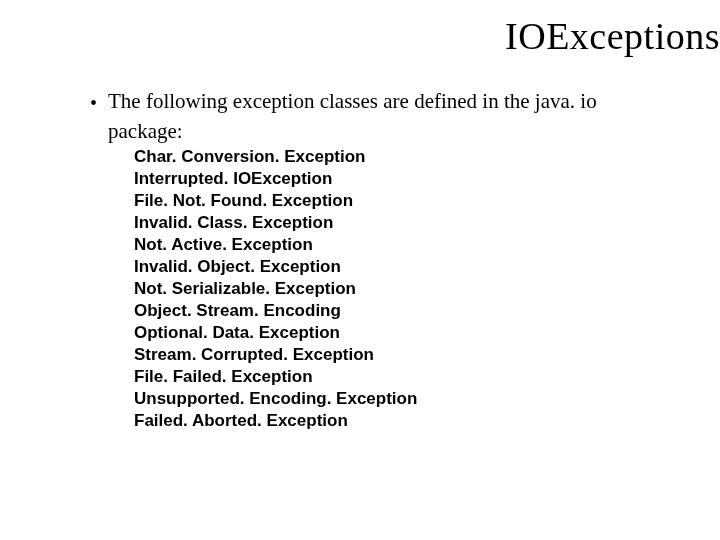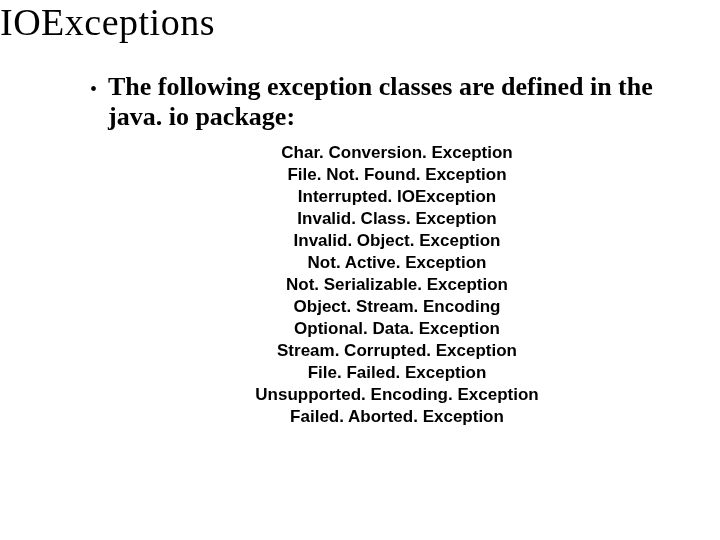--- a/index.html
+++ b/index.html
@@ -11,49 +11,47 @@
     font-family: "Times New Roman", Times, serif;
     color: #000000;
   }
   .slide {
     width: 720px;
     height: 540px;
     position: relative;
     box-sizing: border-box;
   }
   .title {
-    text-align: left;
+    text-align: right;
     font-size: 38px;
     font-weight: normal;
+    padding-top: 14px;
     letter-spacing: 0.5px;
   }
   .body {
     padding: 28px 60px 0 90px;
   }
   .bullet-row {
     display: flex;
     align-items: flex-start;
   }
   .bullet-dot {
     font-size: 20px;
     line-height: 30px;
     width: 18px;
     flex: 0 0 18px;
     text-align: left;
     margin-top: 2px;
   }
   .bullet-text {
-    font-size: 26px;
+    font-size: 21px;
     line-height: 30px;
-    font-weight: bold;
   }
   .class-list {
-    margin-top: 10px;
     padding-left: 44px;
-    text-align: center;
   }
   .class-item {
     font-family: Arial, Helvetica, sans-serif;
     font-weight: bold;
     font-size: 17px;
     line-height: 22px;
   }
 </style>
 </head>
 <body>
@@ -64,25 +62,25 @@
 
   <div class="body">
 
     <div class="bullet-row">
       <div class="bullet-dot">•</div>
       <div class="bullet-text">The following exception classes are defined in the java. io package:</div>
     </div>
 
     <div class="class-list">
       <div class="class-item">Char. Conversion. Exception</div>
+      <div class="class-item">Interrupted. IOException</div>
       <div class="class-item">File. Not. Found. Exception</div>
-      <div class="class-item">Interrupted. IOException</div>
       <div class="class-item">Invalid. Class. Exception</div>
+      <div class="class-item">Not. Active. Exception</div>
       <div class="class-item">Invalid. Object. Exception</div>
-      <div class="class-item">Not. Active. Exception</div>
       <div class="class-item">Not. Serializable. Exception</div>
       <div class="class-item">Object. Stream. Encoding</div>
       <div class="class-item">Optional. Data. Exception</div>
       <div class="class-item">Stream. Corrupted. Exception</div>
       <div class="class-item">File. Failed. Exception</div>
       <div class="class-item">Unsupported. Encoding. Exception</div>
       <div class="class-item">Failed. Aborted. Exception</div>
     </div>
 
   </div>

